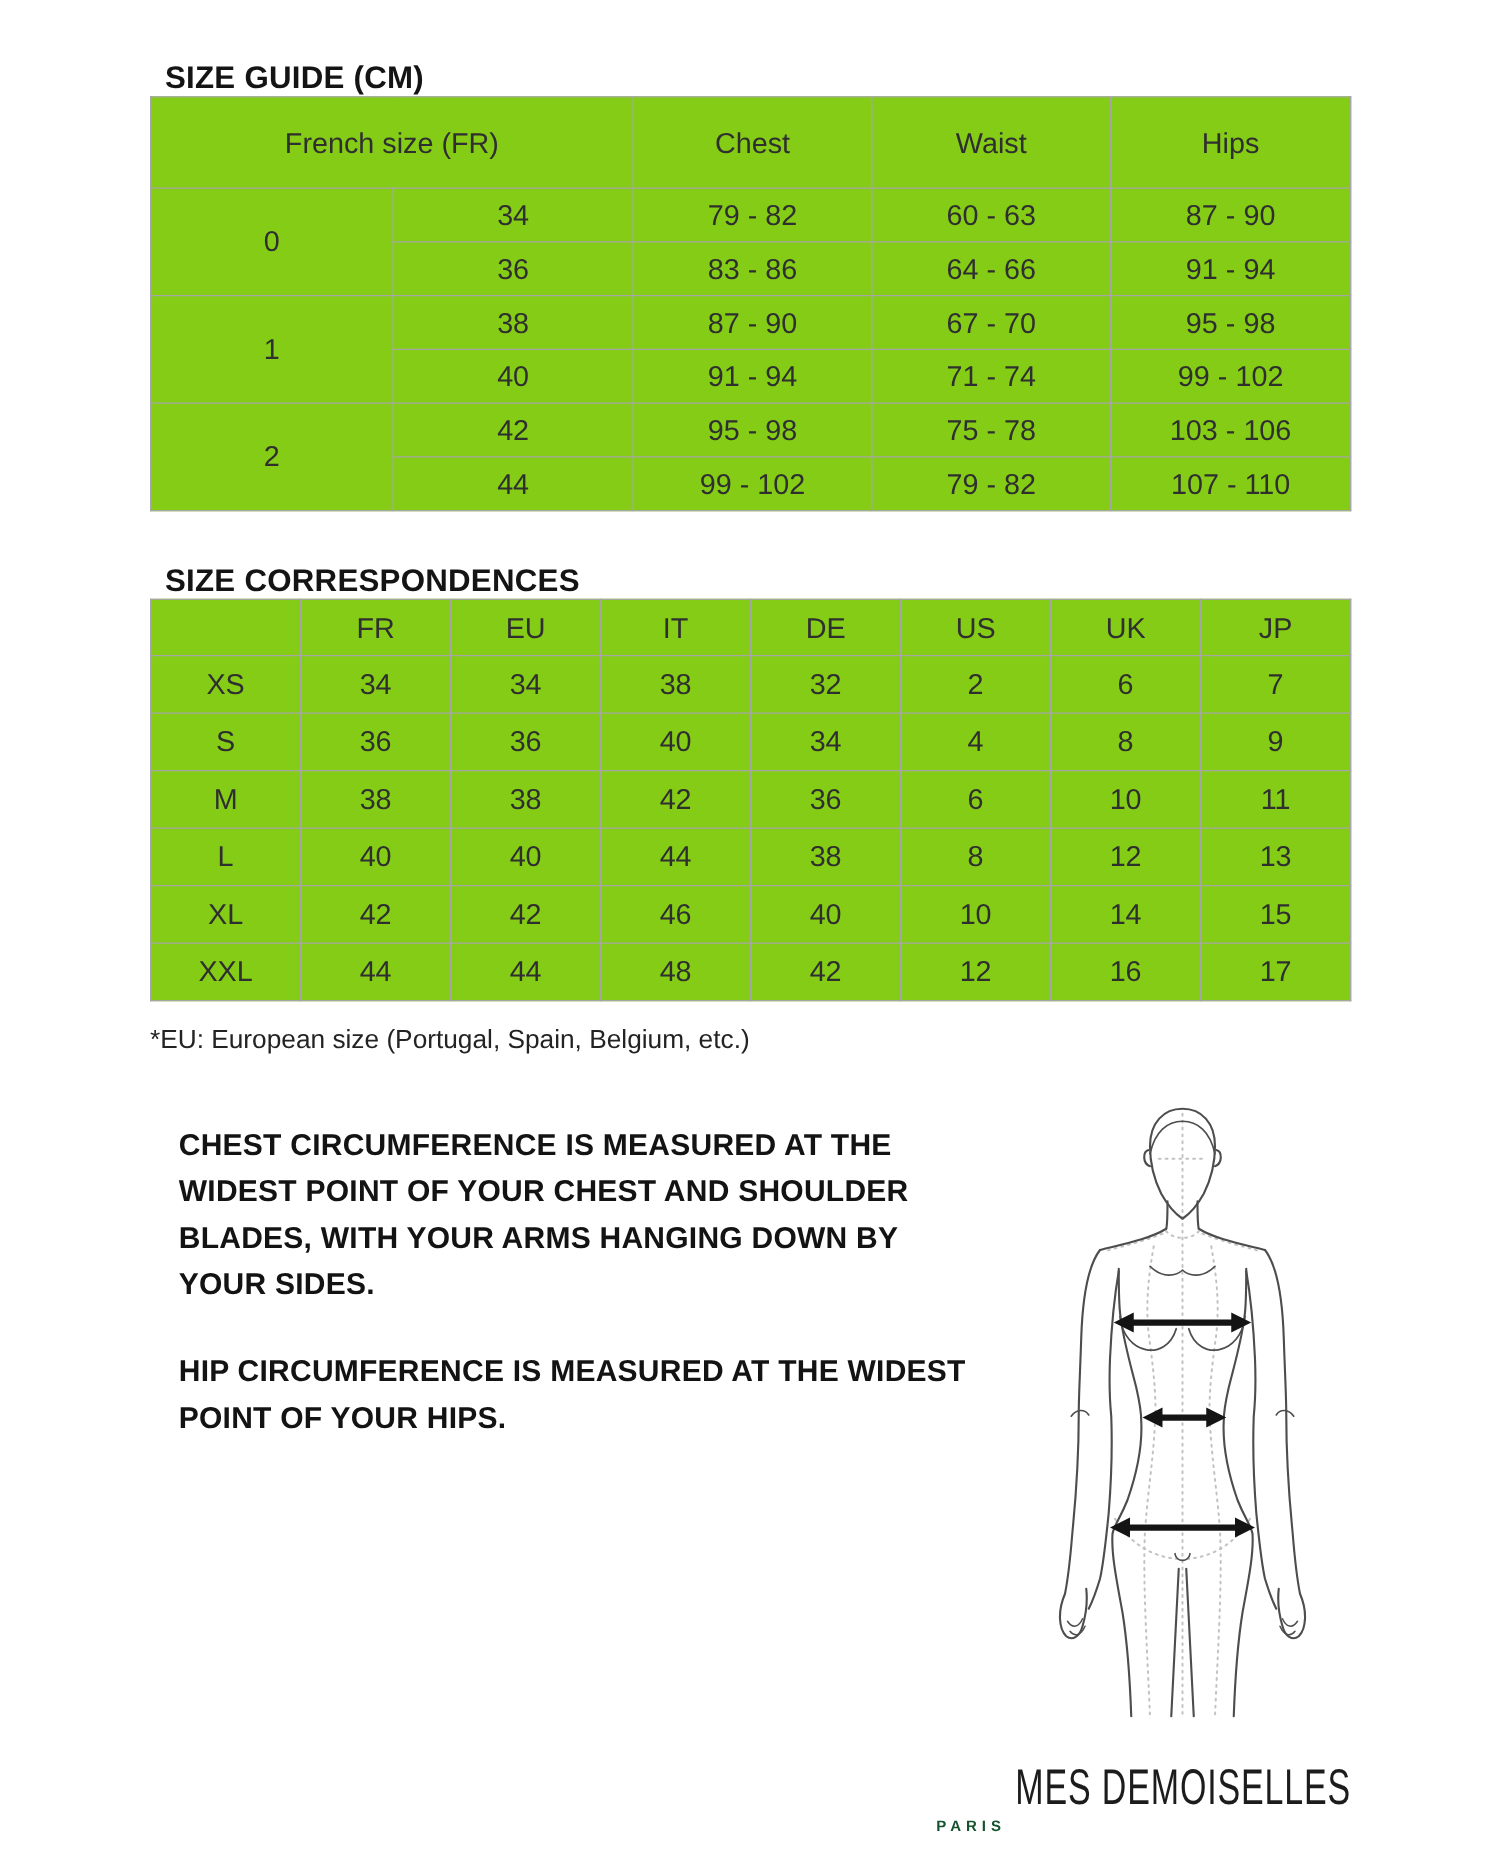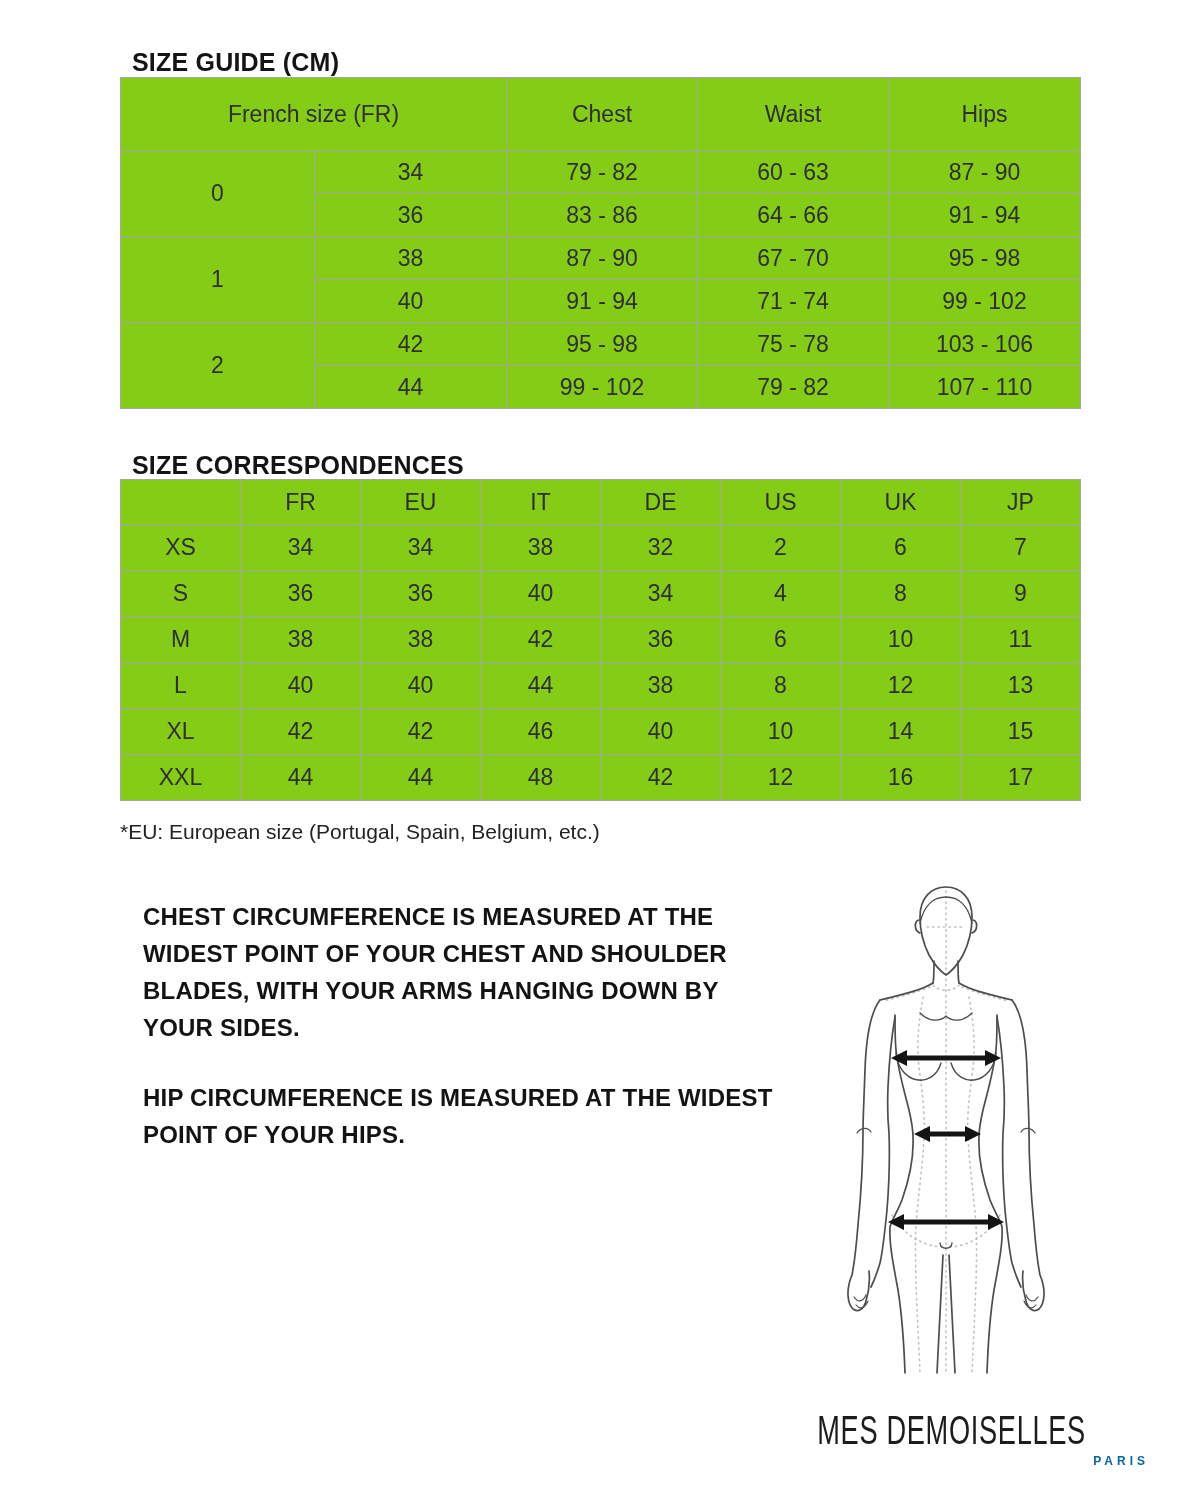--- a/index.html
+++ b/index.html
@@ -25,27 +25,27 @@
   #table2 tr.data td{height:45px;text-align:center;}
   
   .footnote{font-size:21px;color:#232323;}
   
   .notes{width:668px;}
   .notes p{
     margin:0 0 33px 0;font-size:24px;font-weight:bold;line-height:37px;
     color:#131313;white-space:pre-line;letter-spacing:0.2px;
   }
   
-  .brand{width:400px;text-align:right;}
+  .brand{width:400px;text-align:left;}
   .brand-name{
     display:inline-block;font-size:40px;font-weight:400;color:#1c1c1c;
     letter-spacing:1px;transform:scaleX(0.68);transform-origin:50% 50%;white-space:nowrap;
   }
   .brand-city{
-    font-size:12px;font-weight:bold;letter-spacing:4px;color:#0369a1;margin-top:1px;
+    font-size:12px;font-weight:bold;letter-spacing:4px;color:#14532d;margin-top:1px;
   }
 </style>
 </head>
 <body>
 
 <div id="page">
 
   <h2 class="sec-title abs" style="left:120px;top:36px;">SIZE GUIDE (CM)</h2>
 
   <table id="table1" class="sg abs" style="left:120px;top:77px;">

